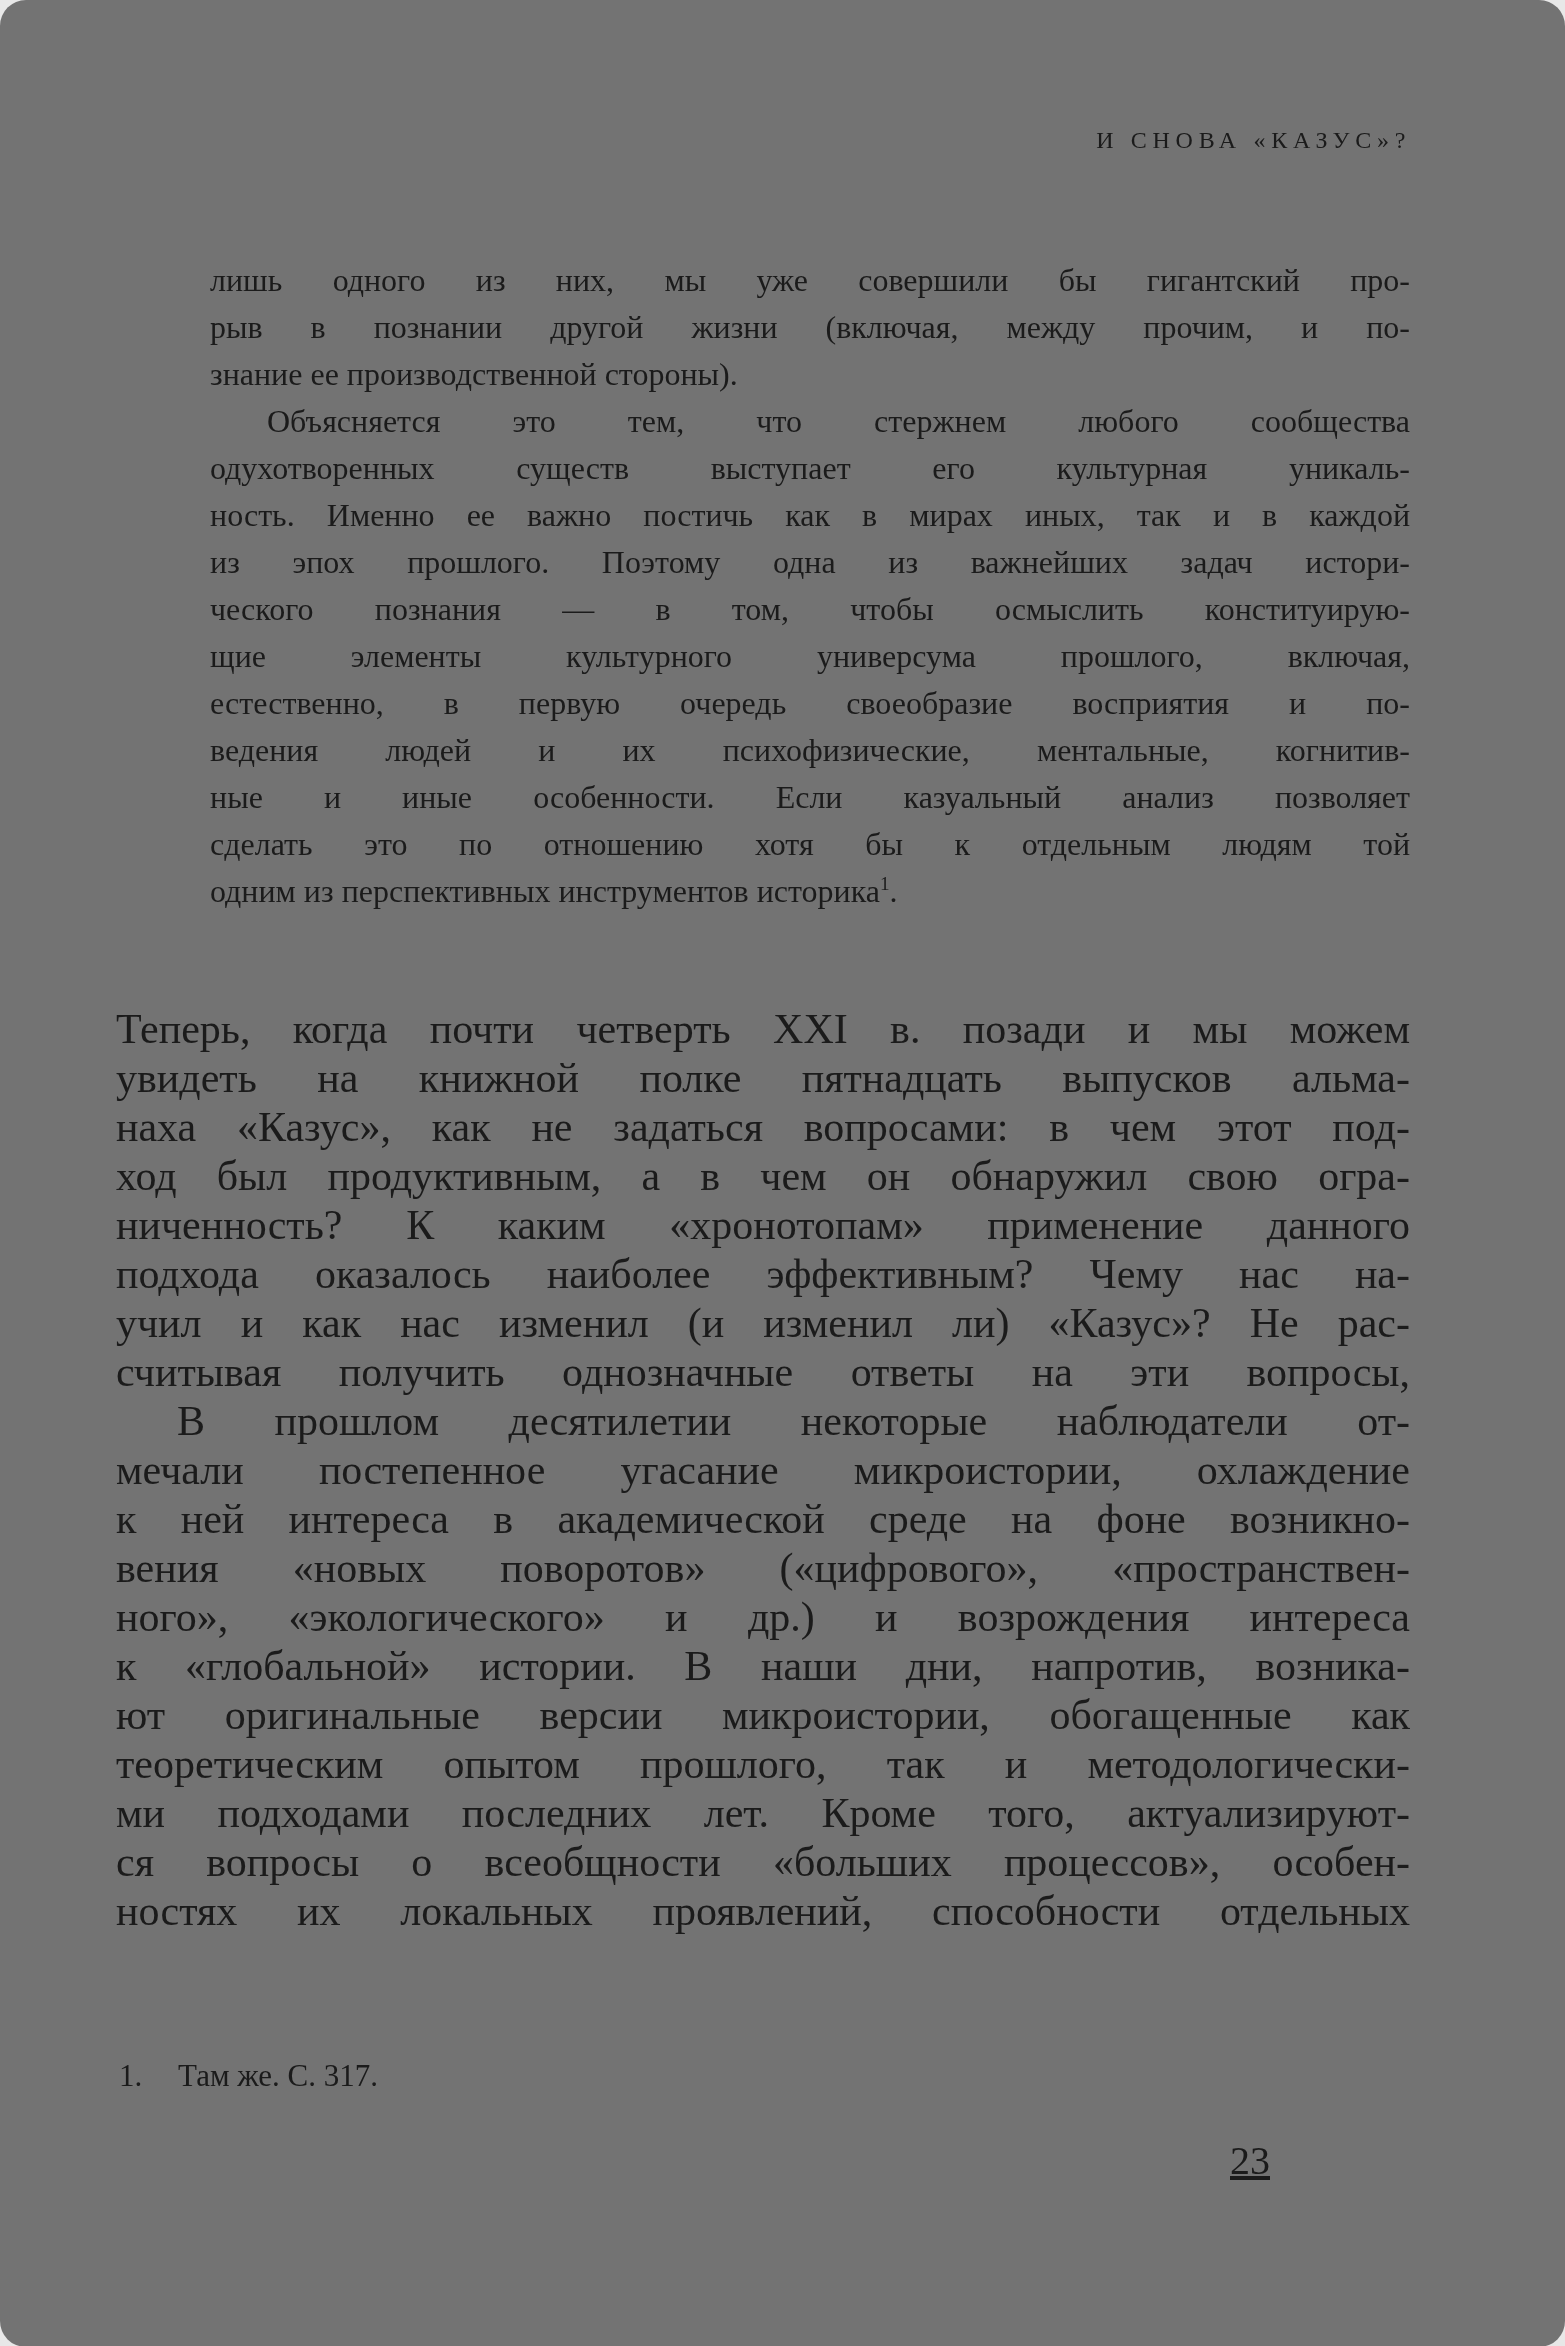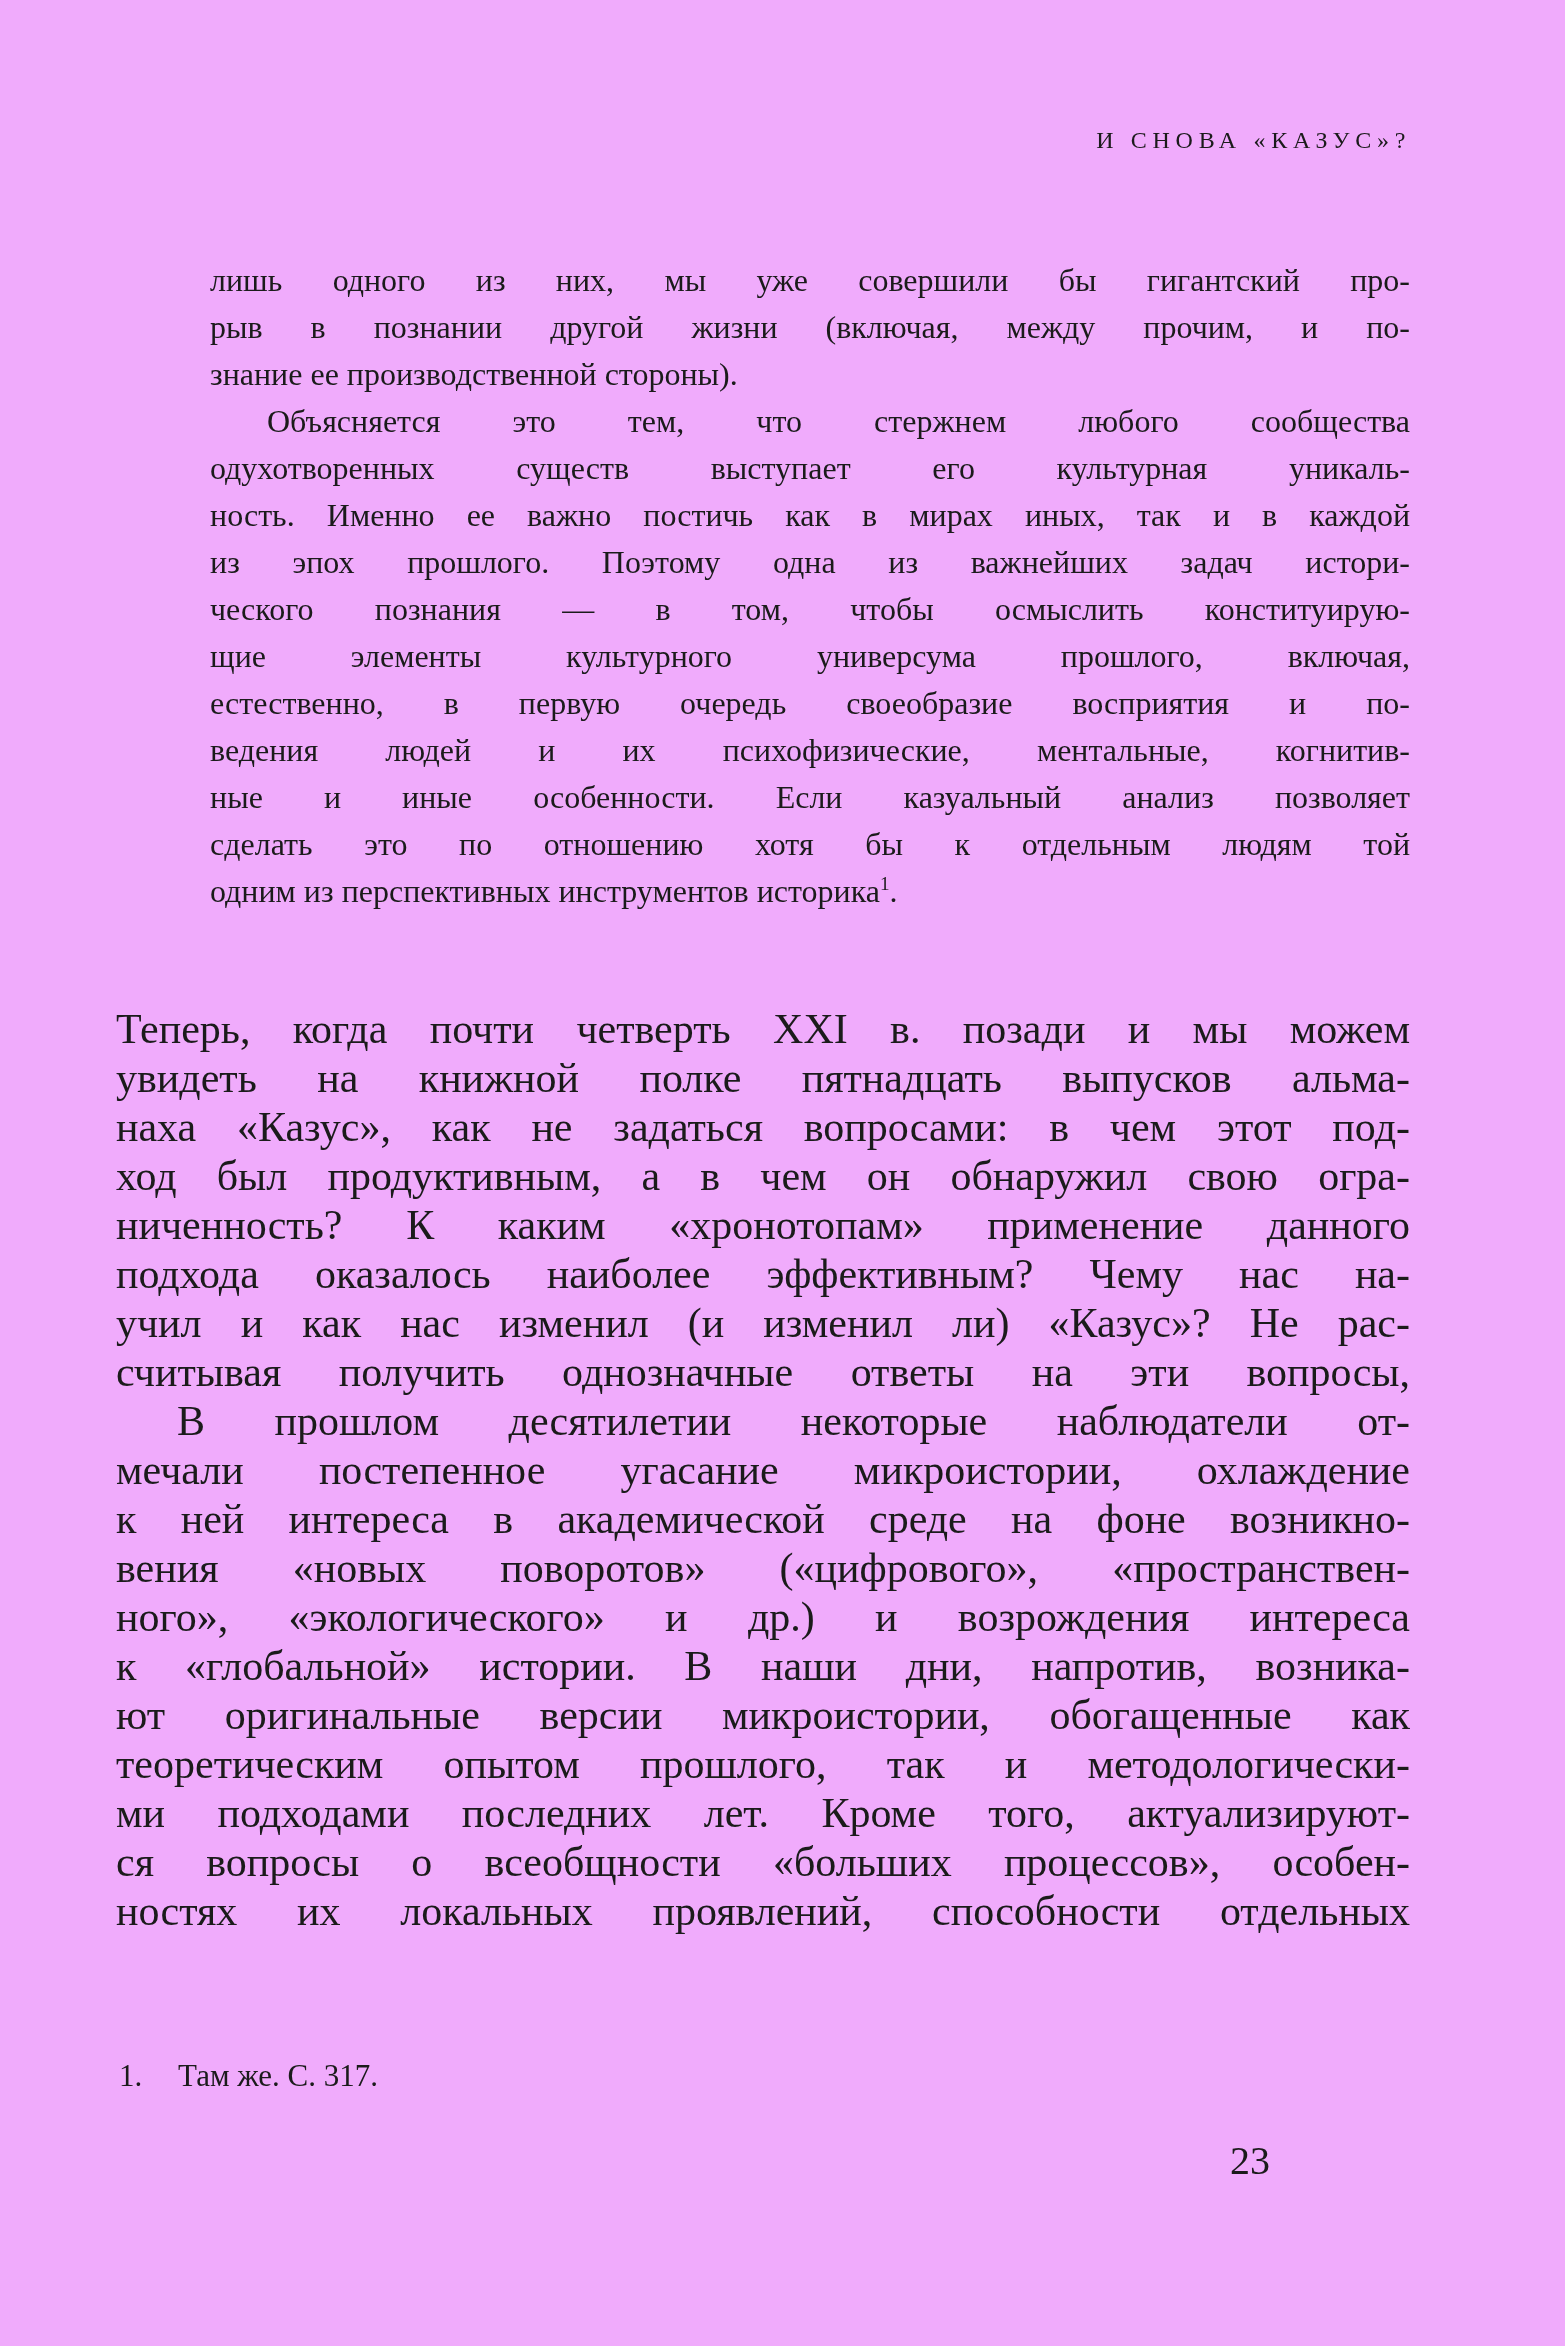--- a/index.html
+++ b/index.html
@@ -1,24 +1,25 @@
 <!DOCTYPE html>
 <html style="font-size:15px"><head>
 <meta charset="utf-8">
 <style>
   html, body { margin: 0; padding: 0; background: #e8e8e8; }
   .page {
     position: relative;
     width: 1565px;
     height: 2347px;
     margin: 0 auto;
-    background: #f0abfc;
+    background: #737373;
     font-family: "Liberation Serif", "DejaVu Serif", serif;
     color: #1b1b1b;
     overflow: hidden;
+    border-radius: 26px;
   }
   .running-head {
     position: absolute;
     top: 127px;
     right: 154px;
     font-size: 24px;
     letter-spacing: 5.7px;
     white-space: nowrap;
     color: #1b1b1b;
   }
@@ -62,20 +63,21 @@
     font-size: 31px;
     line-height: 42px;
     display: flex;
   }
   .footnote .fn-number { width: 59px; flex: 0 0 auto; }
   .page-number {
     position: absolute;
     left: 1230px;
     top: 2137px;
     font-size: 40px;
+    text-decoration: underline;
   }
 </style>
 </head>
 <body>
 
 <div class="page">
 
   <div class="running-head">И СНОВА «КАЗУС»?</div>
 
   <div class="quote-block">

